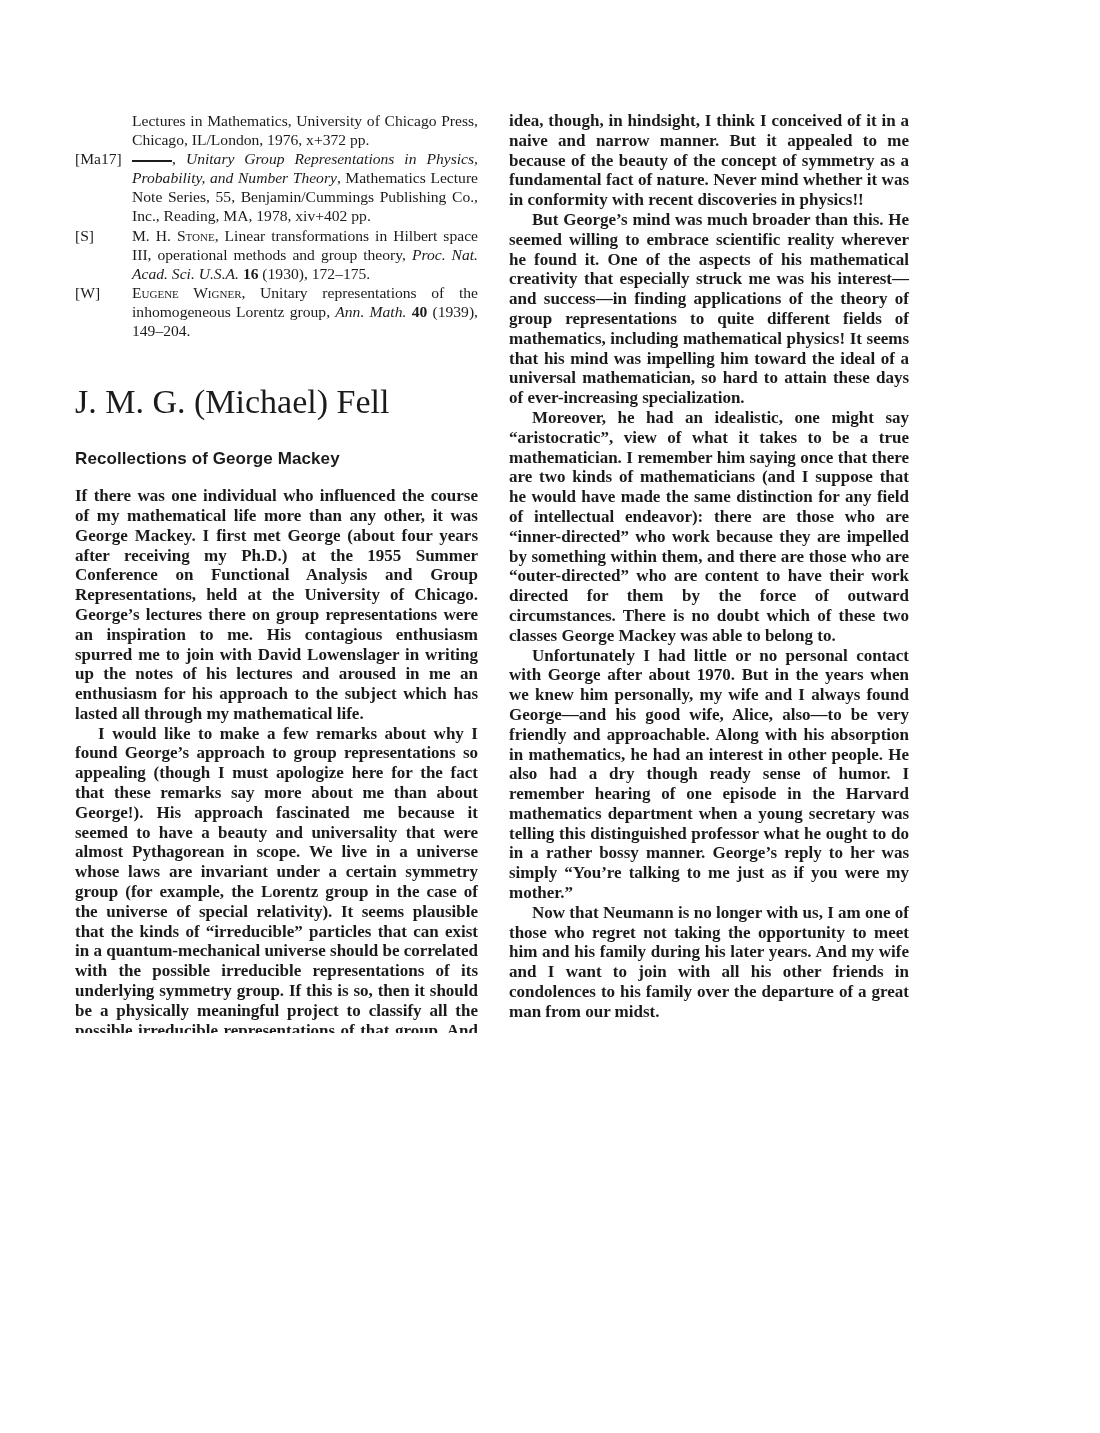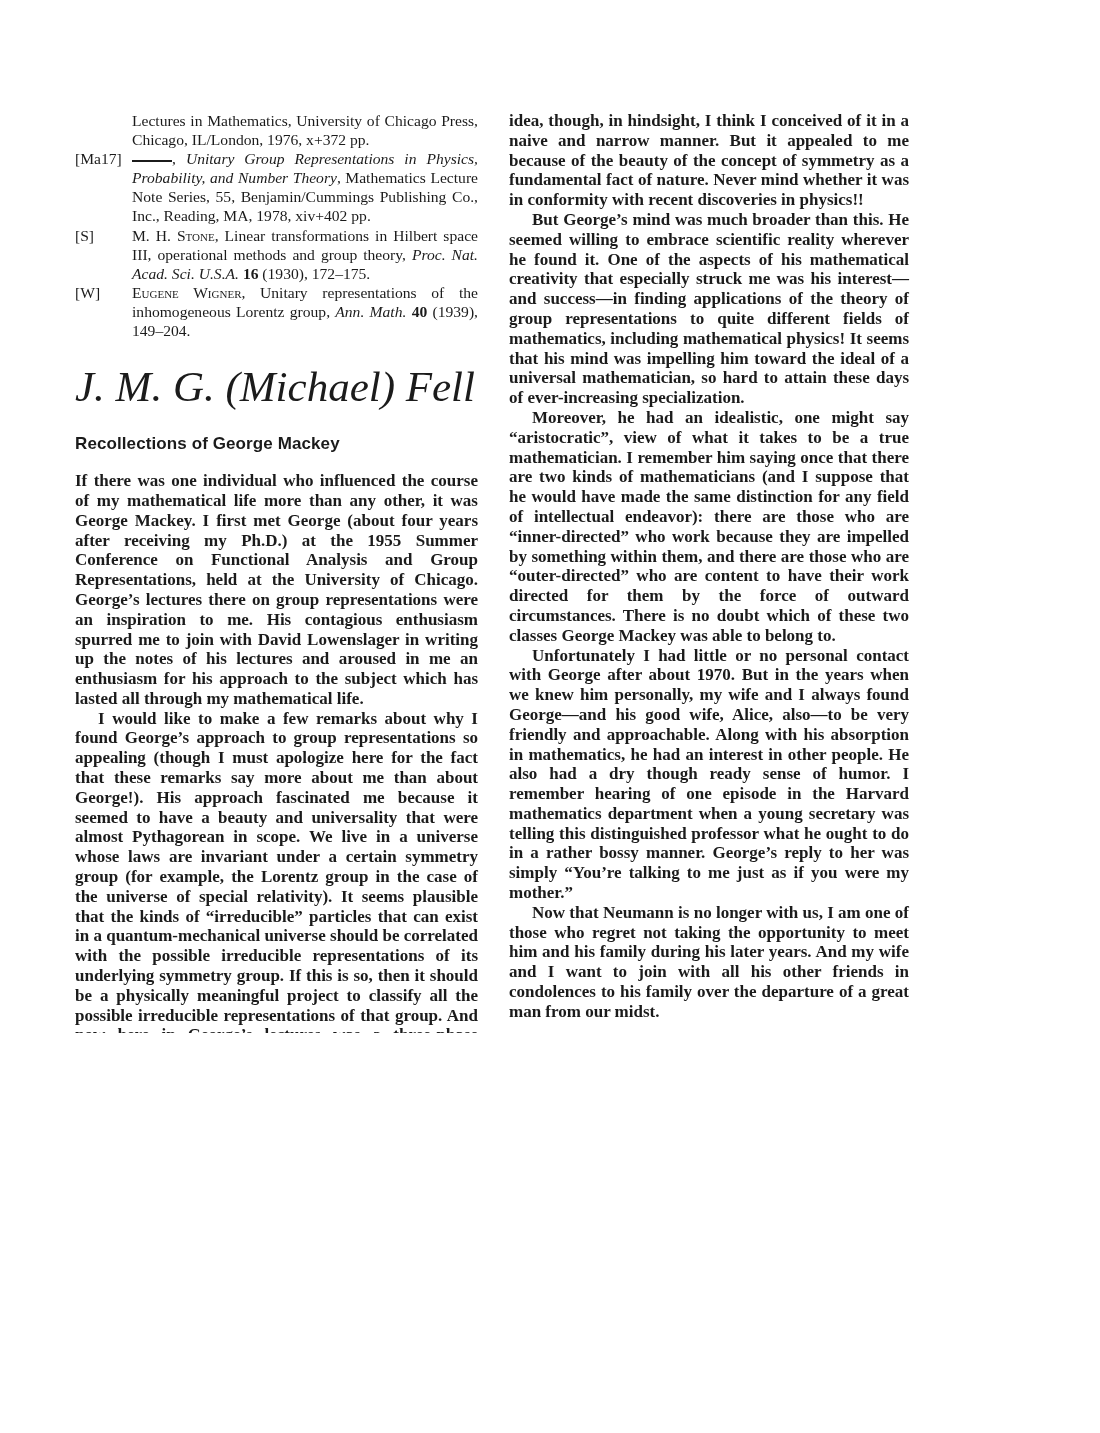--- a/index.html
+++ b/index.html
@@ -39,25 +39,24 @@
     display: inline-block;
     width: 40px;
     height: 1px;
     border-bottom: 2px solid #1b1b1b;
     vertical-align: 2px;
   }
 
   
   .author {
     font-family: "Liberation Serif", serif;
-    font-style: italic;
     font-weight: 400;
-    font-size: 43px;
+    font-size: 34px;
     line-height: 38px;
-    margin: 28px 0 0 0;
+    margin: 43px 0 0 0;
   }
   .title {
     font-family: "Liberation Sans", sans-serif;
     font-weight: 700;
     font-size: 17px;
     line-height: 24px;
     margin: 26px 0 15px 0;
     letter-spacing: 0.1px;
   }
 

